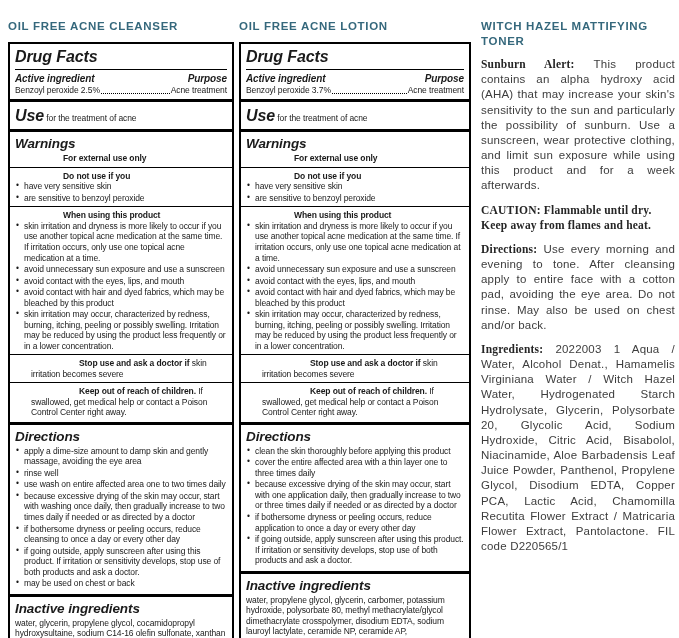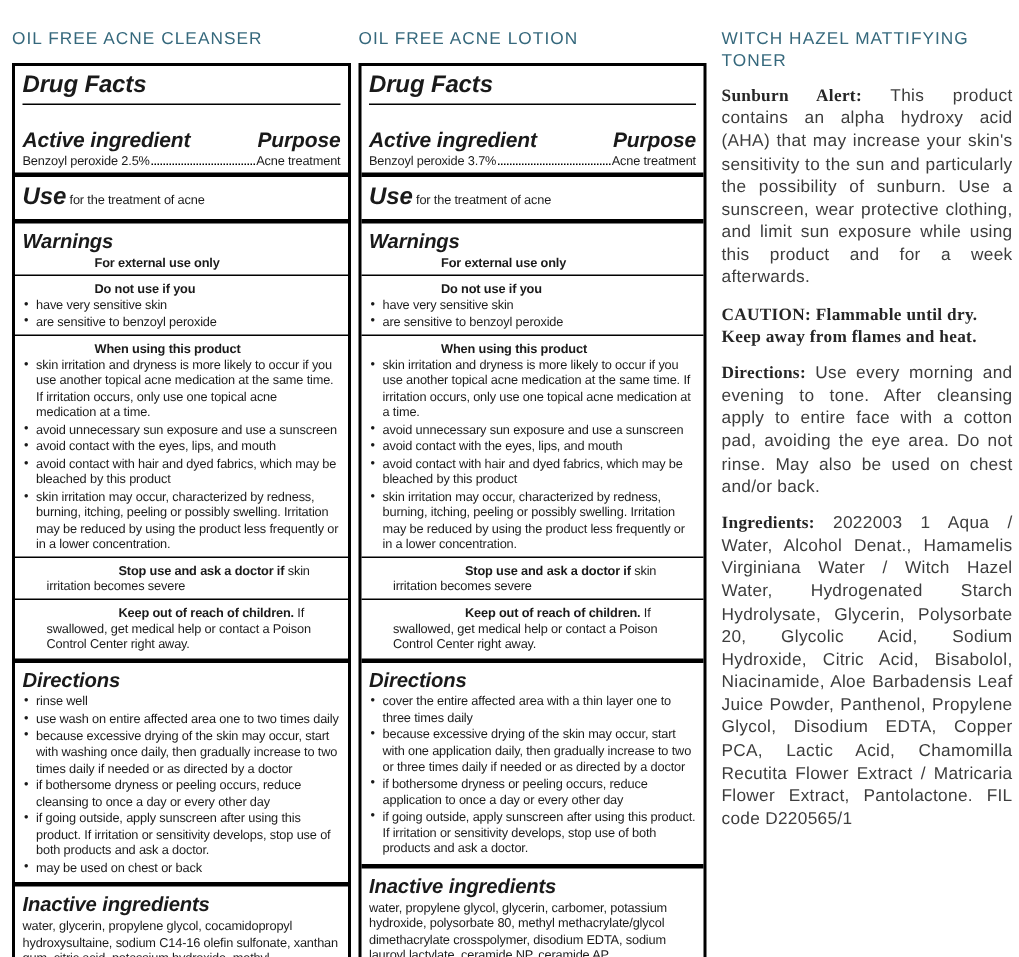--- a/index.html
+++ b/index.html
@@ -9,37 +9,37 @@
     font-family:"Liberation Sans", sans-serif; color:#111;
     overflow:hidden;
   }
   .sheet { position:absolute; inset:0; }
   .col { position:absolute; top:19px; }
   .col1 { left:8px;  width:226px; }
   .col2 { left:239px; width:232px; }
   .col3 { left:481px; width:194px; }
 
   .col-header {
-    margin:0 0 8px 0; font-size:11.5px; font-weight:normal;
+    margin:0 0 8px 0; font-size:11.5px; font-weight:bold;
     letter-spacing:0.7px; color:#35687c; line-height:15px;
   }
 
   
   .df-box {
     border:2px solid #000; background:#fff; padding:2px 5px 4px 5px;
     font-size:8.5px; line-height:1.24; letter-spacing:-0.1px; color:#1a1a1a;
   }
   .df-title {
     font-size:16px; font-weight:bold; font-style:italic;
     padding:2px 0 3px 0; border-bottom:1.5px solid #000; line-height:1.1;
   }
   .ai-head {
     display:flex; justify-content:space-between;
-    font-size:14px; font-weight:bold; font-style:italic;
-    padding-top:3px; line-height:1.15;margin-top:12px;
+    font-size:10px; font-weight:bold; font-style:italic;
+    padding-top:3px; line-height:1.15;
   }
   .ai-val { display:flex; align-items:flex-end; padding:1px 0 3px 0; }
   .ai-val .leader { flex:1; border-bottom:1.5px dotted #000; margin:0 1px 2px 1px; min-width:10px; }
   .bar  { height:3px; background:#000; margin:0 -5px; }
   .thin { height:1px; background:#000; margin:3px -5px; }
 
   .use-row { padding:4px 0 4px 0; }
   .h-use { font-size:16px; font-weight:bold; font-style:italic; }
   .df-h2 {
     font-size:13.5px; font-weight:bold; font-style:italic;
@@ -118,20 +118,21 @@
           <span class="b">Keep out of reach of children.</span>
           <span>If swallowed, get medical help or contact a Poison Control Center right away.</span>
         </p>
       </div>
 
       <div class="bar"></div>
       <div class="sect">
         <div class="df-h2">Directions</div>
         <ul class="bullets">
 
+            <li>apply a dime-size amount to damp skin and gently massage, avoiding the eye area</li>
             <li>rinse well</li>
             <li>use wash on entire affected area one to two times daily</li>
             <li>because excessive drying of the skin may occur, start with washing once daily, then gradually increase to two times daily if needed or as directed by a doctor</li>
             <li>if bothersome dryness or peeling occurs, reduce cleansing to once a day or every other day</li>
             <li>if going outside, apply sunscreen after using this product. If irritation or sensitivity develops, stop use of both products and ask a doctor.</li>
             <li>may be used on chest or back</li>
           </ul>
       </div>
 
       <div class="bar"></div>
@@ -196,20 +197,21 @@
           <span class="b">Keep out of reach of children.</span>
           <span>If swallowed, get medical help or contact a Poison Control Center right away.</span>
         </p>
       </div>
 
       <div class="bar"></div>
       <div class="sect">
         <div class="df-h2">Directions</div>
         <ul class="bullets">
 
+        <li>clean the skin thoroughly before applying this product</li>
             <li>cover the entire affected area with a thin layer one to three times daily</li>
             <li>because excessive drying of the skin may occur, start with one application daily, then gradually increase to two or three times daily if needed or as directed by a doctor</li>
             <li>if bothersome dryness or peeling occurs, reduce application to once a day or every other day</li>
             <li>if going outside, apply sunscreen after using this product. If irritation or sensitivity develops, stop use of both products and ask a doctor.</li>
           </ul>
       </div>
 
       <div class="bar"></div>
       <div class="sect">
         <div class="df-h2">Inactive ingredients</div>

